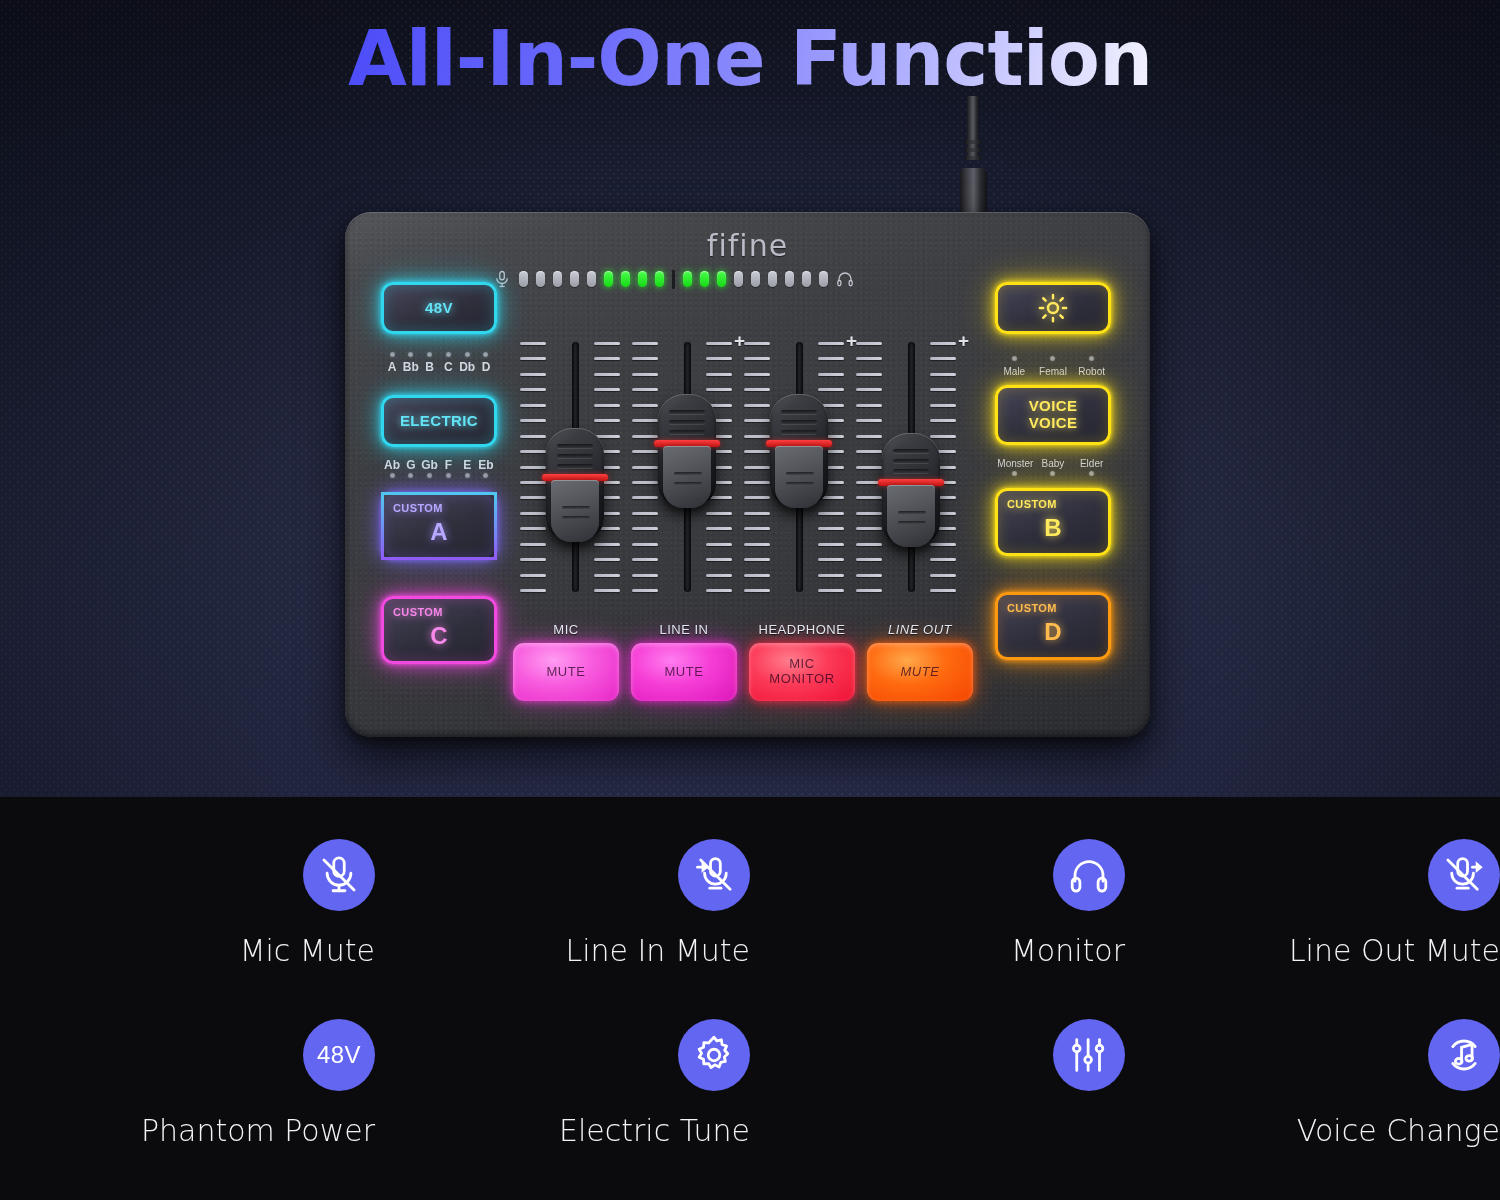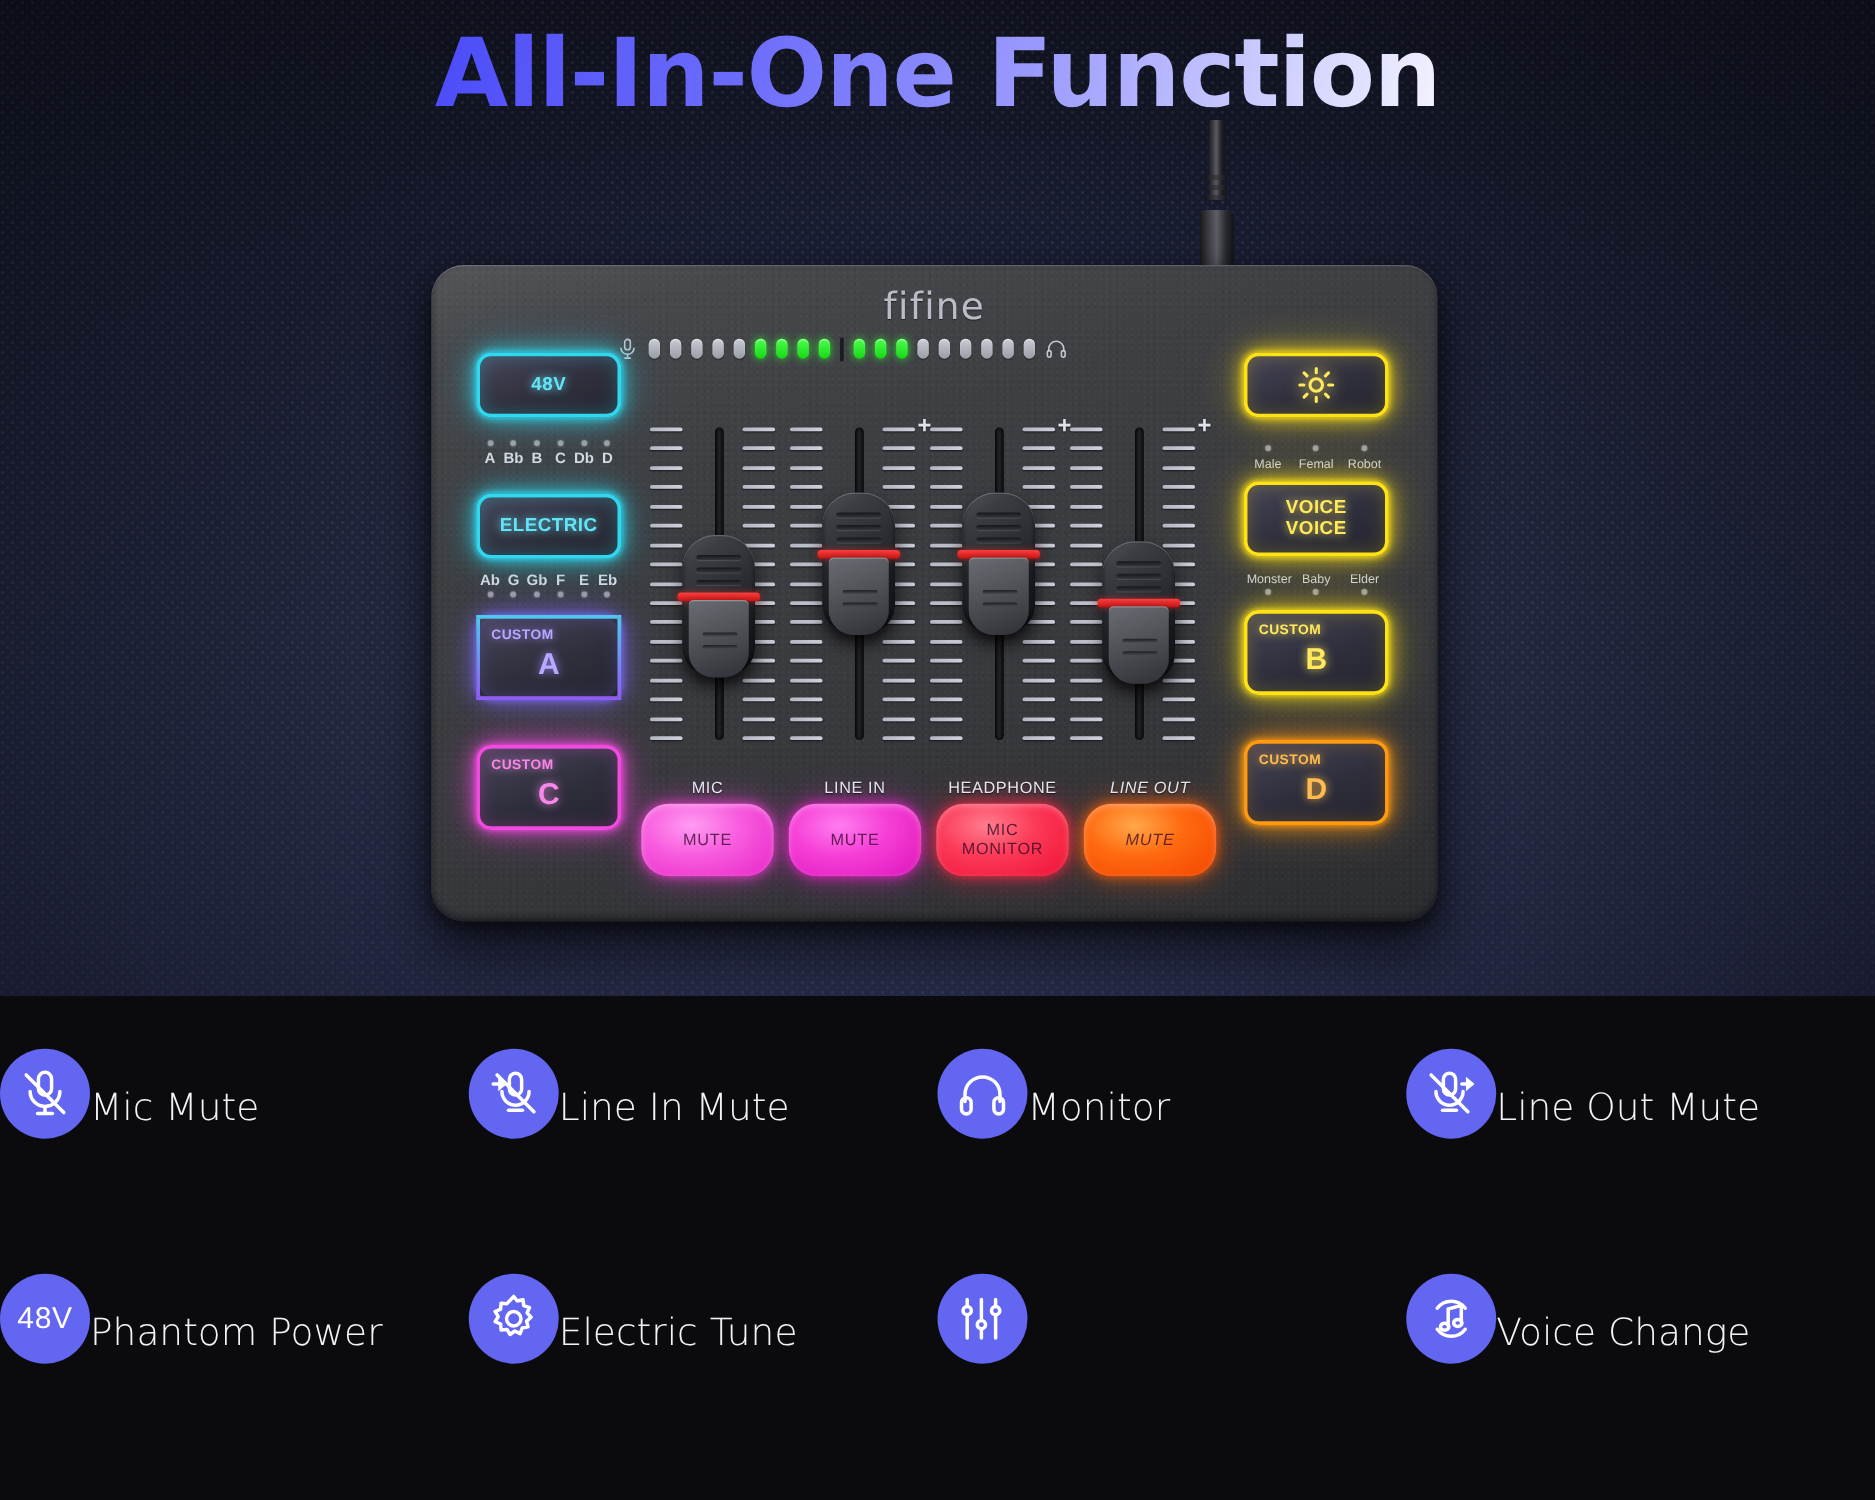--- a/index.html
+++ b/index.html
@@ -169,41 +169,41 @@
     background: linear-gradient(160deg,#6a6c73,#53555b 40%,#3e4045 75%,#2e3035);
     box-shadow: inset 0 1px 0 rgba(255,255,255,.3), 0 4px 9px rgba(0,0,0,.5); }
   .knob .lower .ln { position: absolute; left: 11px; width: 28px; height: 3px; border-radius: 2px;
     background: linear-gradient(180deg,#1f2024,#44464b); }
 
   
   .pads { position: absolute; left: 168px; top: 410px; width: 466px; height: 90px; }
   .padwrap { position: absolute; top: 0; width: 106px; text-align: center; }
   .padlbl { font-size: 13px; color: #e3e6ee; letter-spacing: .5px; font-weight: normal;
             text-shadow: 0 1px 1px rgba(0,0,0,.65); margin-bottom: 6px; }
-  .pad { width: 106px; height: 58px; border-radius: 22px;
+  .pad { width: 106px; height: 58px; border-radius: 11px;
          display: flex; align-items: center; justify-content: center;
          font-size: 13px; letter-spacing: .6px; line-height: 1.12; color: rgba(40,0,30,.72); }
   .pad-mic  { background: radial-gradient(ellipse at 38% 30%, #ff9cf2 0%, #f85cde 42%, #e726c8 100%);
               box-shadow: 0 0 9px rgba(243,60,214,.85), 0 0 26px rgba(243,60,214,.55), inset 0 2px 5px rgba(255,255,255,.38); }
   .pad-line { background: radial-gradient(ellipse at 38% 30%, #ff7df0 0%, #f63fd6 42%, #dd15bd 100%);
               box-shadow: 0 0 9px rgba(240,35,208,.85), 0 0 26px rgba(240,35,208,.55), inset 0 2px 5px rgba(255,255,255,.34); }
   .pad-hp   { background: radial-gradient(ellipse at 38% 30%, #ff7d8e 0%, #fc3a58 42%, #ee1036 100%);
               box-shadow: 0 0 9px rgba(250,40,70,.85), 0 0 26px rgba(250,40,70,.55), inset 0 2px 5px rgba(255,255,255,.32); }
   .pad-out  { background: radial-gradient(ellipse at 38% 30%, #ffa84a 0%, #ff6a10 42%, #f34400 100%);
               box-shadow: 0 0 9px rgba(255,95,10,.85), 0 0 26px rgba(255,95,10,.55), inset 0 2px 5px rgba(255,255,255,.32); }
 
   
   .features {
     position: absolute; left: 0; top: 797px; width: 1500px; height: 403px;
     background: #0b0b0d;
   }
   .frow { position: absolute; width: 1500px; display: flex; }
   .frow.r1 { top: 42px; }
   .frow.r2 { top: 222px; }
-  .fcell { flex: 1; display: flex; flex-direction: row; align-items: center; }
+  .fcell { flex: 1; display: flex; flex-direction: column; align-items: flex-end; }
   .circle {
     width: 72px; height: 72px; border-radius: 50%;
     background: #6366f0;
     display: flex; align-items: center; justify-content: center;
     color: #fff;
   }
   .circle svg { width: 42px; height: 42px; }
   .circle .txt48 { font-size: 24px; color: #fff; letter-spacing: .5px; }
   .flabel { margin-top: 22px; font-size: 30px; color: #f2f3f6; white-space: nowrap;
             font-family: "DejaVu Sans", sans-serif; font-weight: 300; }

